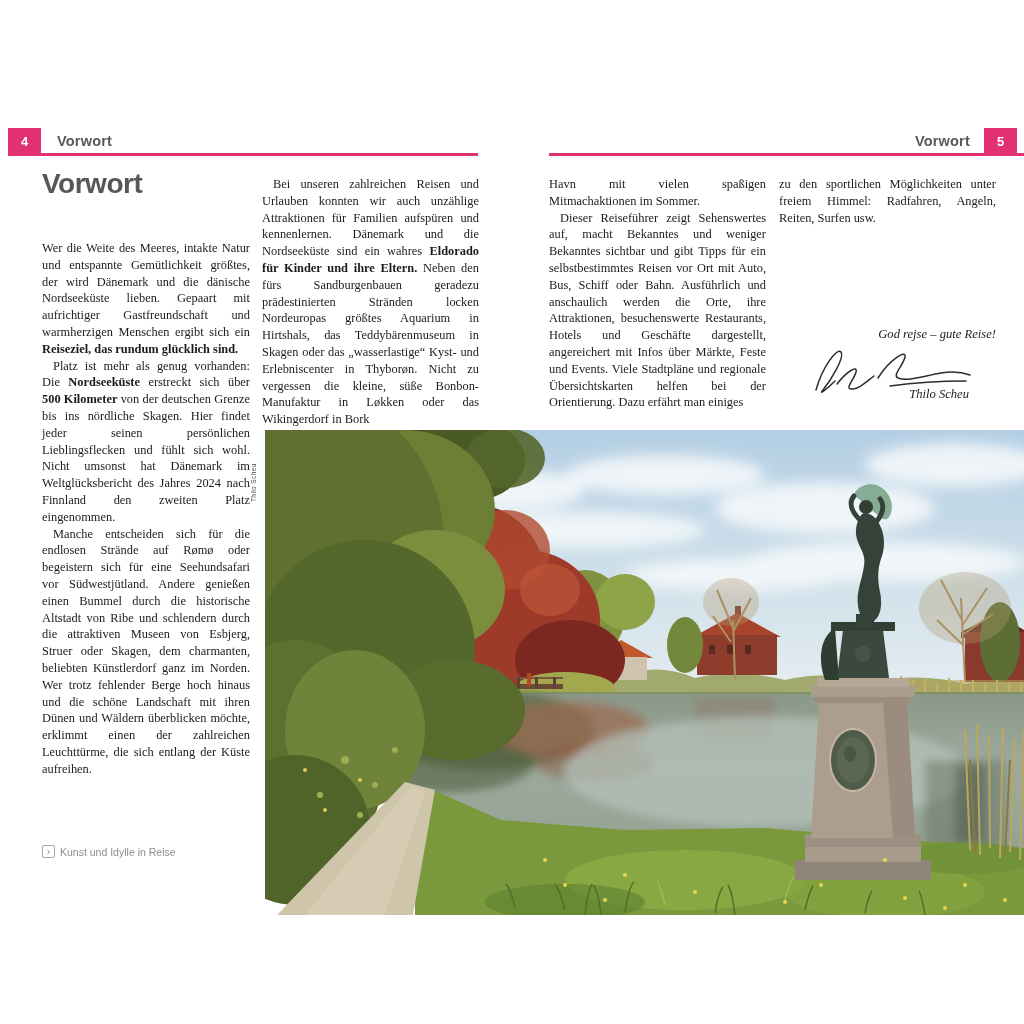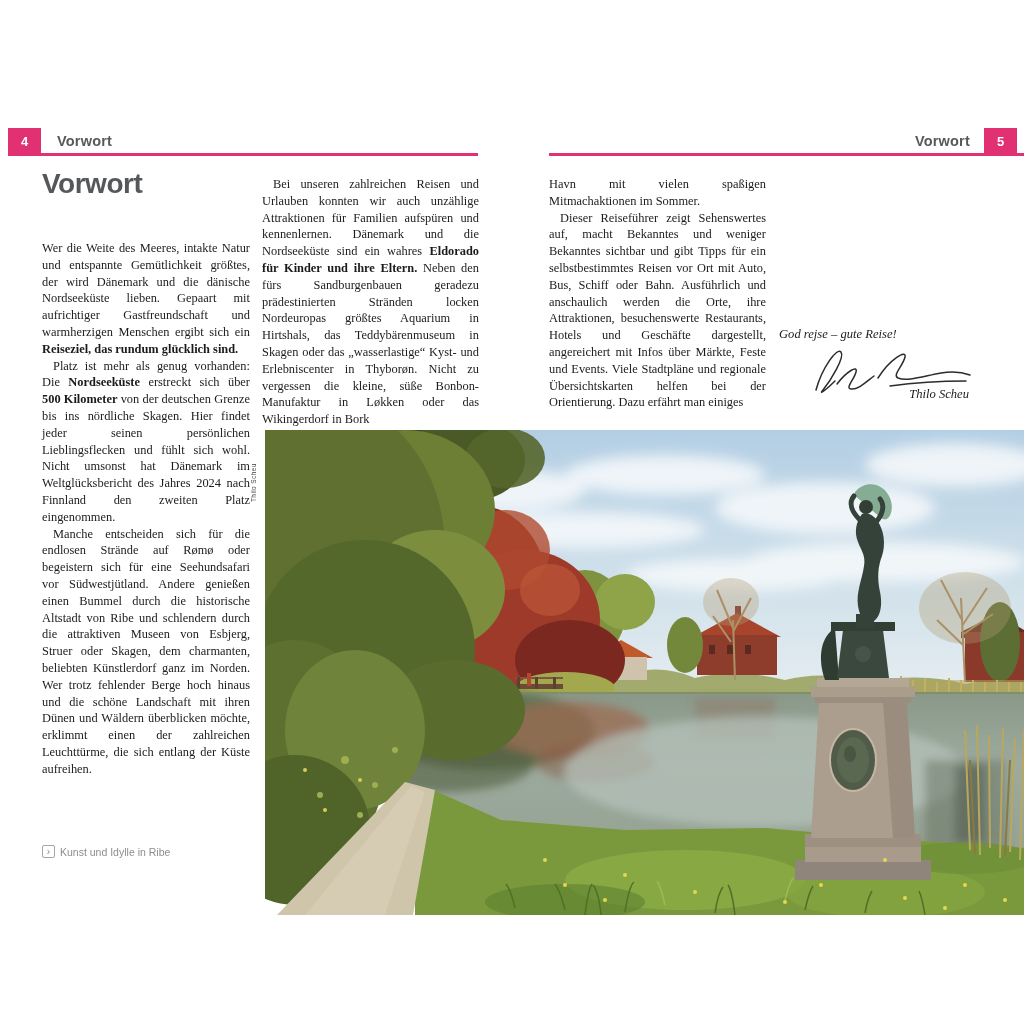--- a/index.html
+++ b/index.html
@@ -38,21 +38,21 @@
   }
   #col1{left:42px;top:240px;width:208px;}
   #col2{left:262px;top:176px;font-family:Liberation Serif, serif;}
   #col3{left:549px;top:176px;}
   #col4{left:779px;top:176px;}
   .col p{margin:0;}
   .col p.ind{text-indent:11px;}
   .b{font-weight:bold;}
   
   #farewell{
-    position:absolute;left:779px;top:327px;width:217px;
+    position:absolute;left:779px;top:327px;width:217px;text-align:right;
     font-style:italic;font-size:12.6px;color:#1b1b1b;
   }
   #signature-svg{position:absolute;left:804px;top:340px;}
   #signame{
     position:absolute;left:779px;top:387px;width:190px;text-align:right;
     font-style:italic;font-size:12.6px;color:#1b1b1b;
   }
   
   #caption{
     position:absolute;left:42px;top:845px;display:flex;align-items:center;gap:5px;
@@ -94,36 +94,37 @@
 <div class="col" id="col2">
   <p class="ind"><span>Bei unseren zahlreichen Reisen und Urlauben konnten wir auch unzählige Attraktionen für Familien aufspüren und kennenlernen. Dänemark und die Nordseeküste sind ein wahres </span><span class="b">Eldorado für Kinder und ihre Eltern.</span><span> Neben den fürs Sandburgenbauen geradezu prädestinierten Stränden locken Nordeuropas größtes Aquarium in Hirtshals, das Teddybärenmuseum in Skagen oder das „wasserlastige“ Kyst- und Erlebniscenter in Thyborøn. Nicht zu vergessen die kleine, süße Bonbon-Manufaktur in Løkken oder das Wikingerdorf in Bork</span></p>
 </div>
 
 <div class="col" id="col3">
   <p><span>Havn mit vielen spaßigen Mitmachaktionen im Sommer.</span></p>
   <p class="ind"><span>Dieser Reiseführer zeigt Sehenswertes auf, macht Bekanntes und weniger Bekanntes sichtbar und gibt Tipps für ein selbstbestimmtes Reisen vor Ort mit Auto, Bus, Schiff oder Bahn. Ausführlich und anschaulich werden die Orte, ihre Attraktionen, besuchenswerte Restaurants, Hotels und Geschäfte dargestellt, angereichert mit Infos über Märkte, Feste und Events. Viele Stadtpläne und regionale Übersichtskarten helfen bei der Orientierung. Dazu erfährt man einiges</span></p>
 </div>
 
 <div class="col" id="col4">
+  <p><span>zu den sportlichen Möglichkeiten unter freiem Himmel: Radfahren, Angeln, Reiten, Surfen usw.</span></p>
 </div>
 
 <div id="farewell">God rejse – gute Reise!</div>
 <svg id="signature-svg" width="172" height="56" viewBox="0 0 172 56">
   <g fill="none" stroke="#2c2c2c" stroke-width="1.5" stroke-linecap="round">
     <path d="M12,50 C18,28 33,7 37,12 C41,17 27,40 19,50 C14,56 23,49 31,41"></path>
     <path d="M33,44 C43,31 54,25 52,32 C50,40 41,48 47,49 C54,50 62,42 70,36"></path>
     <path d="M74,38 C86,19 103,9 101,17 C99,26 88,35 94,38 C103,42 120,36 137,33 C148,31 158,32 166,35"></path>
     <path d="M86,46 C108,43 134,41 162,41"></path>
   </g>
 </svg>
 <div id="signame">Thilo Scheu</div>
 
 <div id="caption">
   <span class="capicon">›</span>
-  <span>Kunst und Idylle in Ribe</span>
+  <span>Kunst und Idylle in Reise</span>
 </div>
 
 <div id="photo-credit">Thilo Scheu</div>
 
 <div id="photo">
 <svg viewBox="0 0 759 485" preserveAspectRatio="none">
   <defs>
     <linearGradient id="skyg" x1="0" y1="0" x2="0" y2="1">
       <stop offset="0" stop-color="#b3cee4"></stop>
           <stop offset="0.55" stop-color="#cfe0ea"></stop>

